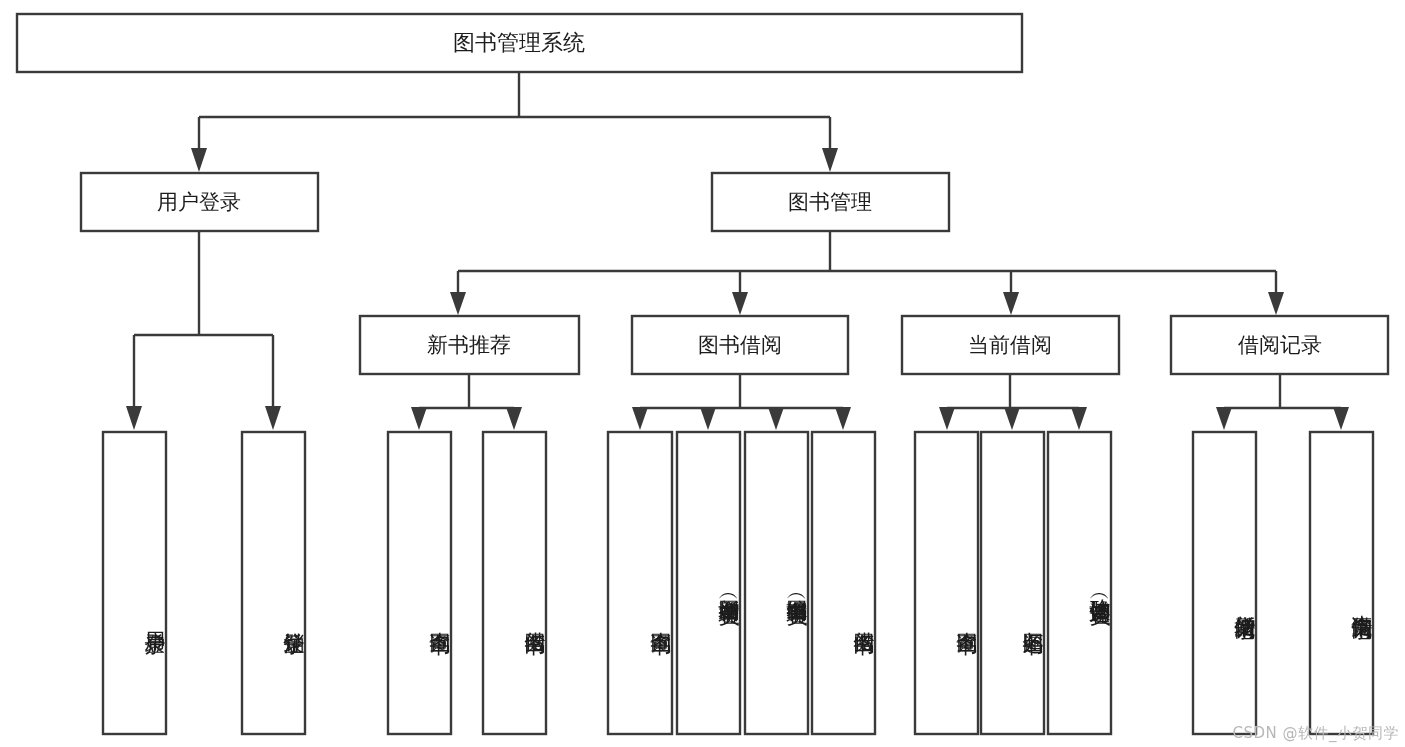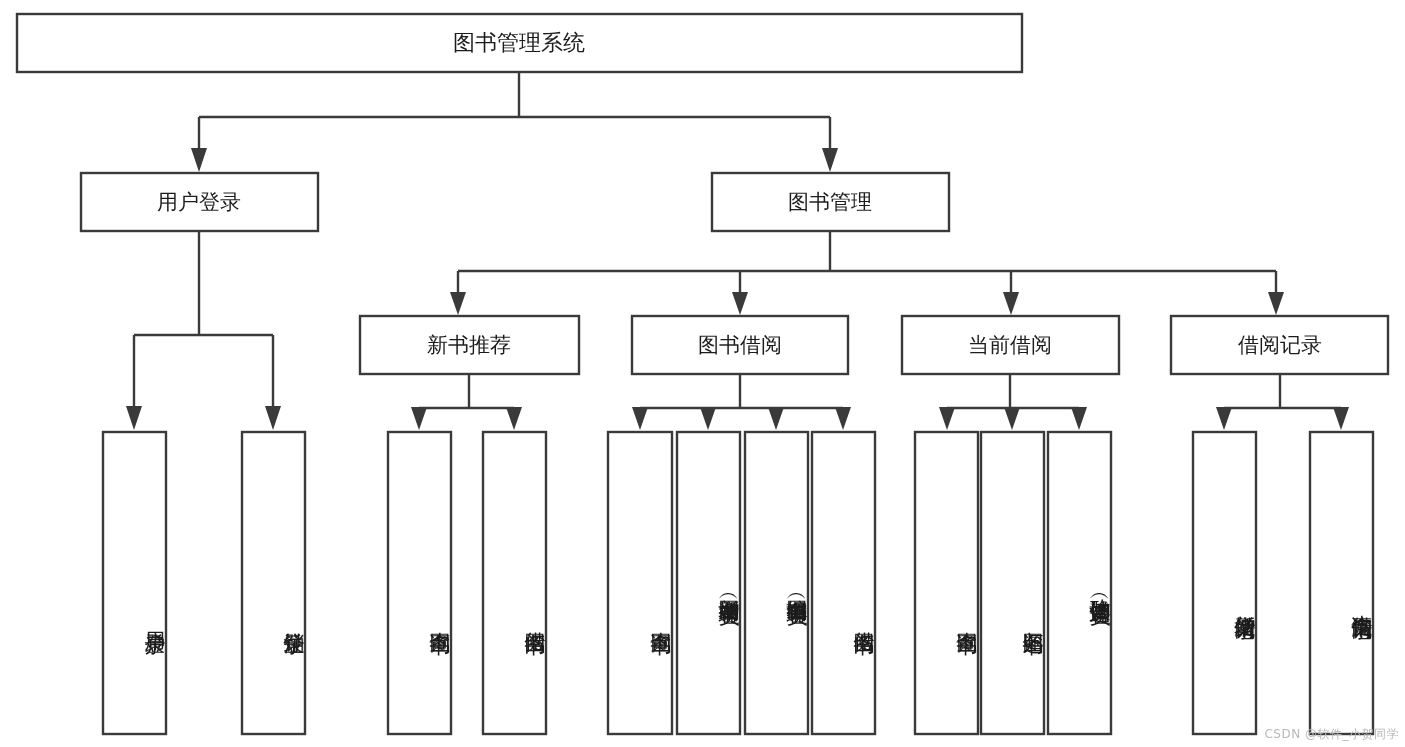--- a/index.html
+++ b/index.html
@@ -67,21 +67,21 @@
     align-items: flex-start;
     justify-content: center;
     white-space: nowrap;
     pointer-events: none;
   }
   .watermark {
     position: absolute;
     right: 6px;
     bottom: 4px;
     font-family: "DejaVu Sans", "Liberation Sans", sans-serif;
-    font-size: 12px;
+    font-size: 15px;
     color: #b8b8b8;
     letter-spacing: 0.5px;
     white-space: nowrap;
   }
 </style>
 </head>
 <body>
 
 <div id="diagram-root">
 

